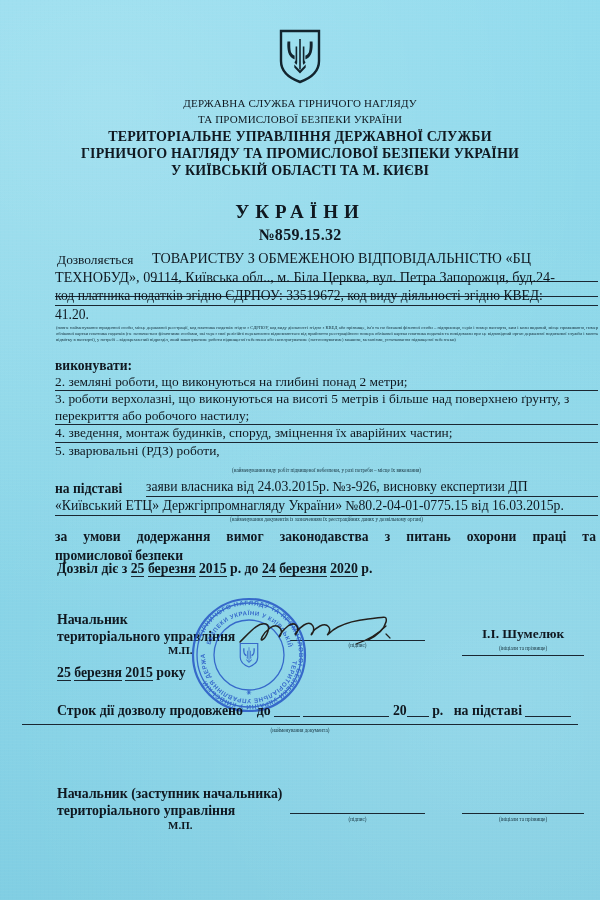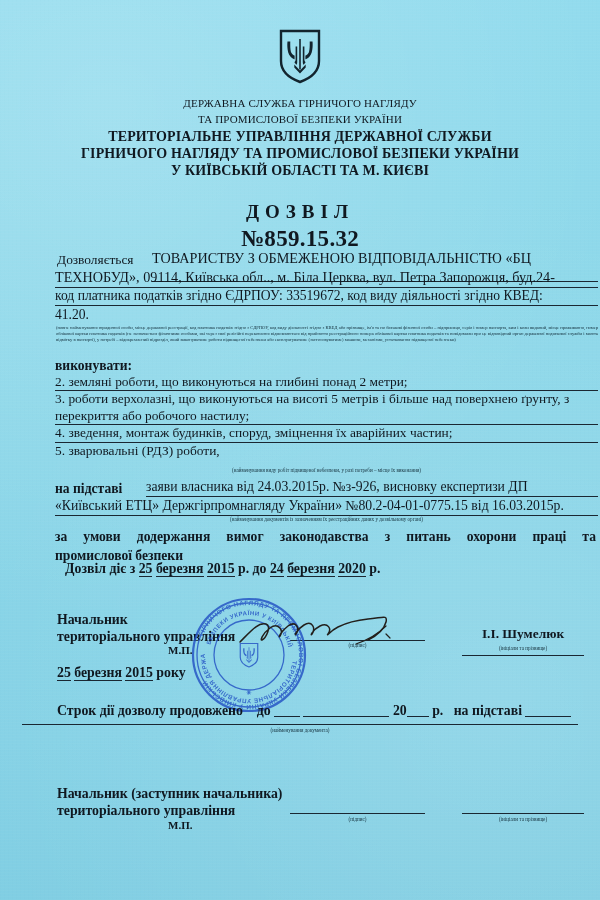--- a/index.html
+++ b/index.html
@@ -78,21 +78,21 @@
     font-weight: bold;
     font-size: 19px;
     letter-spacing: 6px;
   }
   .doc-number {
     position: absolute;
     left: 0; right: 0;
     top: 226px;
     text-align: center;
     font-weight: bold;
-    font-size: 23px;
+    font-size: 16px;
     letter-spacing: .3px;
   }
 
   .lbl-dozv {
     position: absolute;
     left: 57px;
     top: 252px;
     font-weight: normal;
     font-size: 13.4px;
   }
@@ -105,21 +105,21 @@
     padding-bottom: 14px;
     white-space: nowrap;
     overflow: hidden;
   }
   .val-2 {
     position: absolute;
     left: 55px; right: 2px;
     top: 269px;
     font-size: 14.2px;
     border-bottom: 1px solid #1a2732;
-    padding-bottom: 1px;
+    padding-bottom: 10px;
     white-space: nowrap;
     overflow: hidden;
   }
   .val-3 {
     position: absolute;
     left: 55px; right: 2px;
     top: 288px;
     font-size: 13.6px;
     border-bottom: 1px solid #1a2732;
     padding-bottom: 1px;
@@ -233,21 +233,20 @@
     white-space: nowrap;
   }
 
   .validity {
     position: absolute;
     left: 57px;
     top: 561px;
     font-size: 13.8px;
     font-weight: bold;
     white-space: nowrap;
-    margin-left: 8px;
   }
   .validity u { text-decoration: none; border-bottom: 1px solid #1a2732; }
 
   .sig-block {
     position: absolute;
     left: 57px;
     top: 611px;
     font-size: 13.8px;
     font-weight: bold;
     line-height: 17px;
@@ -415,21 +414,21 @@
     <div>ДЕРЖАВНА СЛУЖБА ГІРНИЧОГО НАГЛЯДУ</div>
     <div>ТА ПРОМИСЛОВОЇ БЕЗПЕКИ УКРАЇНИ</div>
   </div>
 
   <div class="org-strong">
     <div>ТЕРИТОРІАЛЬНЕ УПРАВЛІННЯ ДЕРЖАВНОЇ СЛУЖБИ</div>
     <div>ГІРНИЧОГО НАГЛЯДУ ТА ПРОМИСЛОВОЇ БЕЗПЕКИ УКРАЇНИ</div>
     <div>У КИЇВСЬКІЙ ОБЛАСТІ ТА М. КИЄВІ</div>
   </div>
 
-  <div class="doc-title">ДОЗВІЛ</div>
+  <div class="doc-title">УКРАЇНИ</div>
   <div class="doc-number">№859.15.32</div>
 
   <div class="lbl-dozv">Дозволяється</div>
   <div class="val-1">ТОВАРИСТВУ З ОБМЕЖЕНОЮ ВІДПОВІДАЛЬНІСТЮ «БЦ</div>
   <div class="val-2">ТЕХНОБУД», 09114, Київська обл.., м. Біла Церква, вул. Петра Запорожця, буд.24-</div>
   <div class="val-3">код платника податків згідно ЄДРПОУ: 33519672, код виду діяльності згідно КВЕД:</div>
   <div class="val-4">41.20.</div>
 
   <div class="fineprint">(повне найменування юридичної особи, місце державної реєстрації, код платника податків згідно з ЄДРПОУ, код виду діяльності згідно з КВЕД або прізвище, ім'я та по батькові фізичної особи – підприємця, серія і номер паспорта, ким і коли виданий, місце проживання, номер облікової картки платника податків (не зазначається фізичними особами, які через свої релігійні переконання відмовляються від прийняття реєстраційного номера облікової картки платника податків та повідомили про це відповідний орган державної податкової служби і мають відмітку в паспорті), у потребі – відокремлений підрозділ, який виконуватиме роботи підвищеної небезпеки або експлуатуватиме (застосовуватиме) машини, механізми, устатковання підвищеної небезпеки)</div>
 

